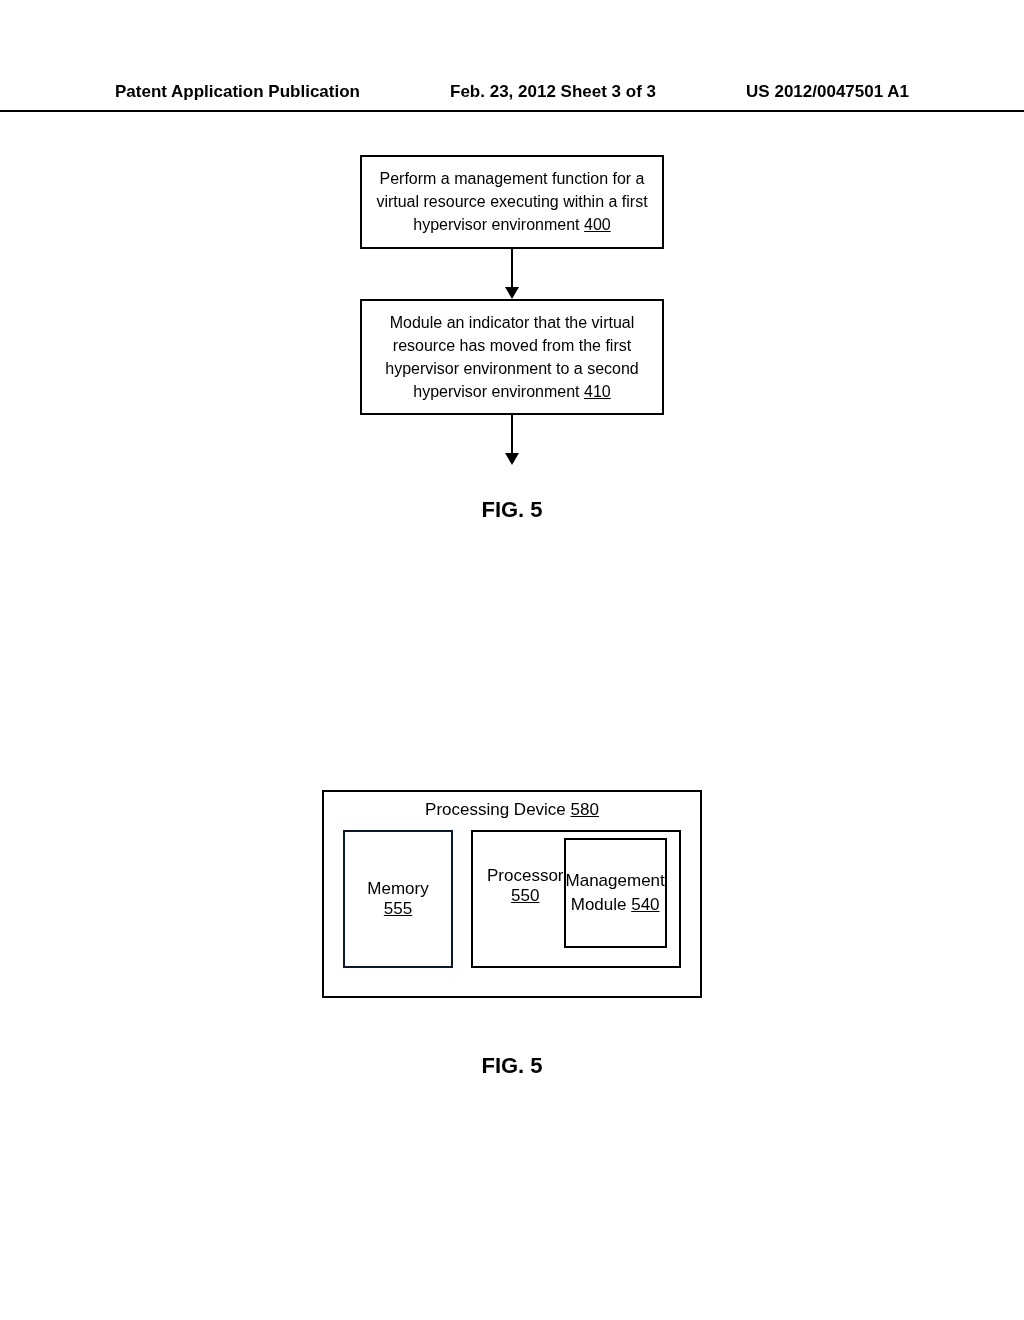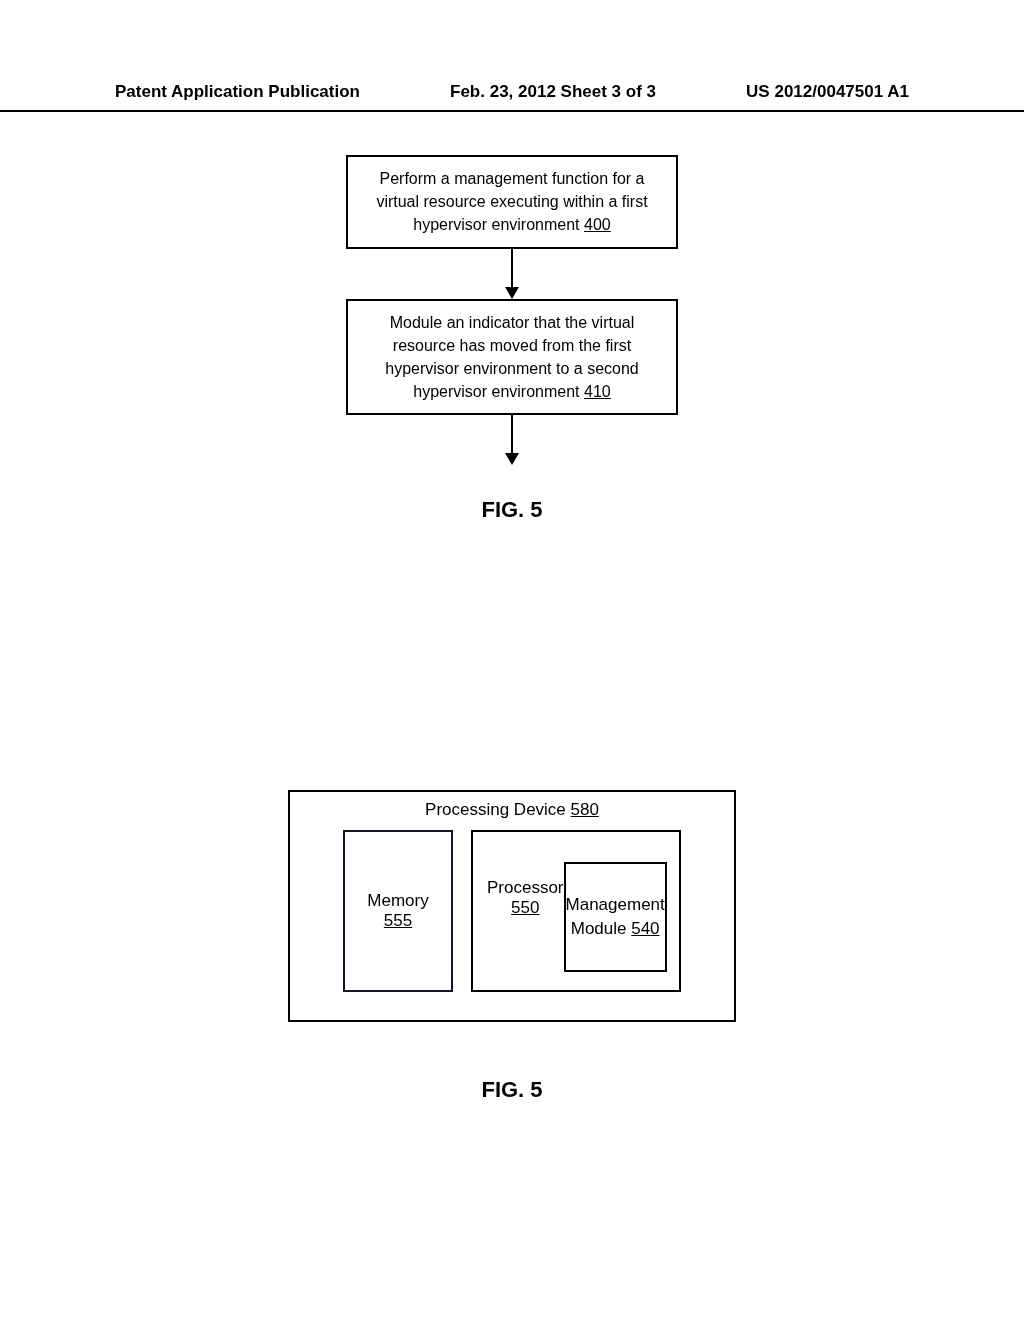--- a/index.html
+++ b/index.html
@@ -31,21 +31,21 @@
       position: absolute;
       top: 155px;
       left: 0;
       right: 0;
       display: flex;
       flex-direction: column;
       align-items: center;
     }
     .flow-box {
       border: 2px solid #000;
-      width: 332px;
+      width: 304px;
       padding: 10px 12px;
       text-align: center;
       font-size: 16px;
       line-height: 1.45;
       background: white;
     }
     .arrow {
       display: flex;
       flex-direction: column;
       align-items: center;
@@ -73,21 +73,21 @@
       position: absolute;
       top: 790px;
       left: 0;
       right: 0;
       display: flex;
       flex-direction: column;
       align-items: center;
     }
     .device-box {
       border: 2px solid #000;
-      width: 448px;
+      width: 380px;
       padding: 8px 18px 28px 18px;
       text-align: center;
     }
     .device-title {
       font-size: 17px;
       margin-bottom: 10px;
     }
     .device-inner {
       display: flex;
       gap: 18px;
@@ -118,21 +118,20 @@
     .mgmt-box {
       border: 2px solid #000;
       width: 155px;
       height: 110px;
       display: flex;
       flex-direction: column;
       align-items: center;
       justify-content: center;
       font-size: 17px;
       line-height: 1.4;
-      margin-top: 24px;
     }
     .underline { text-decoration: underline; }
     .fig5-label {
       margin-top: 55px;
       font-size: 22px;
       font-weight: bold;
     }
   </style>
 </head>
 <body>

